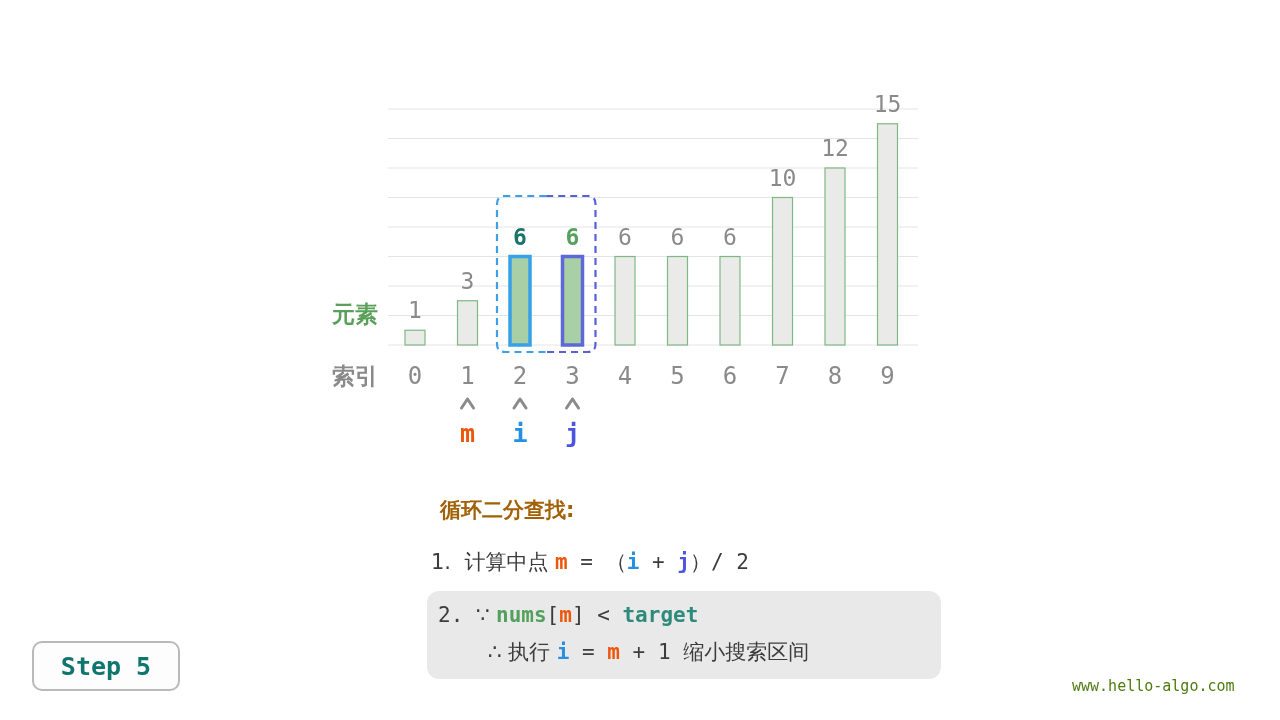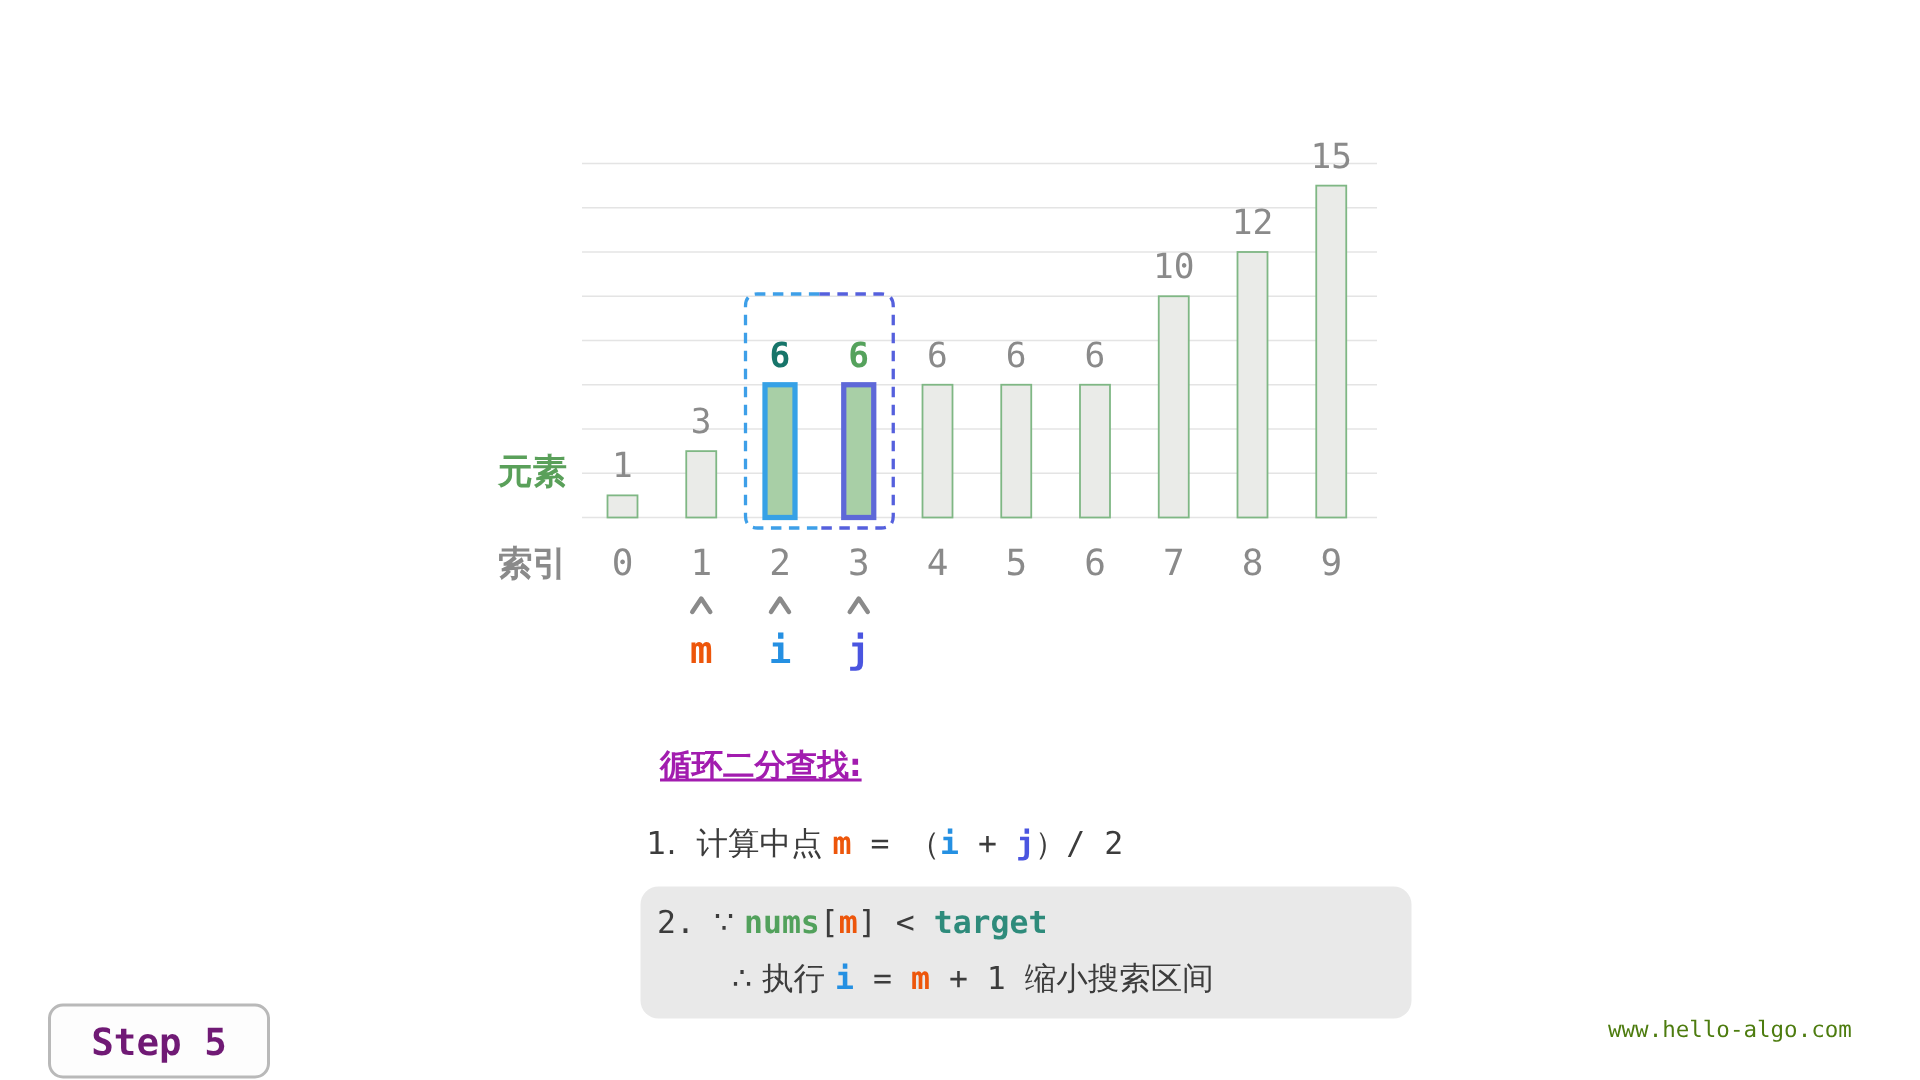--- a/index.html
+++ b/index.html
@@ -72,24 +72,24 @@
       <text x="58" y="252" fill="#5aa05a" font-size="23" text-anchor="end" font-family="&quot;DejaVu Sans&quot;, sans-serif" font-weight="bold">元素</text>
       <text x="58" y="313.5" fill="#8a8a8a" font-size="23" text-anchor="end" font-family="&quot;DejaVu Sans&quot;, sans-serif" font-weight="bold">索引</text>
       <path d="M 141.5 338 L 147.5 329 L 153.5 338" fill="none" stroke="#8a8a8a" stroke-width="3" stroke-linecap="round" stroke-linejoin="round"></path>
       <text x="147.5" y="372" fill="#ed560b" font-size="25" text-anchor="middle" font-family="&quot;DejaVu Sans Mono&quot;, monospace" font-weight="bold">m</text>
       <path d="M 194 338 L 200 329 L 206 338" fill="none" stroke="#8a8a8a" stroke-width="3" stroke-linecap="round" stroke-linejoin="round"></path>
       <text x="200" y="372" fill="#2590e2" font-size="25" text-anchor="middle" font-family="&quot;DejaVu Sans Mono&quot;, monospace" font-weight="bold">i</text>
       <path d="M 246.5 338 L 252.5 329 L 258.5 338" fill="none" stroke="#8a8a8a" stroke-width="3" stroke-linecap="round" stroke-linejoin="round"></path>
       <text x="252.5" y="372" fill="#4a55e0" font-size="25" text-anchor="middle" font-family="&quot;DejaVu Sans Mono&quot;, monospace" font-weight="bold">j</text>
     </svg></div>
 
-<div id="heading" class="abs" style="color: #a21caf; text-decoration: underline;">循环二分查找:</div>
+<div id="heading" class="abs" style="color: #a16207;">循环二分查找:</div>
 
 <div id="step1-line" class="abs"><span class="tk" style="color: rgb(60, 60, 60);">1.  计算中点 </span><span class="tk mono" style="color: rgb(237, 86, 11); font-weight: bold;">m</span><span class="tk mono" style="color: rgb(60, 60, 60);"> = </span><span class="tk" style="color: rgb(60, 60, 60);">（</span><span class="tk mono" style="color: rgb(37, 144, 226); font-weight: bold;">i</span><span class="tk mono" style="color: rgb(60, 60, 60);"> + </span><span class="tk mono" style="color: rgb(74, 85, 224); font-weight: bold;">j</span><span class="tk" style="color: rgb(60, 60, 60);">）</span><span class="tk mono" style="color: rgb(60, 60, 60);">/ 2</span></div>
 
 <div id="step2-box" class="abs" style="background: rgb(233, 233, 233);">
   <div id="step2-line1"><span class="tk mono" style="color: rgb(60, 60, 60);">2. </span><span class="tk" style="color: rgb(60, 60, 60);">∵ </span><span class="tk mono" style="color: rgb(82, 161, 92); font-weight: bold;">nums</span><span class="tk mono" style="color: rgb(60, 60, 60);">[</span><span class="tk mono" style="color: rgb(237, 86, 11); font-weight: bold;">m</span><span class="tk mono" style="color: rgb(60, 60, 60);">] &lt; </span><span class="tk mono" style="color: rgb(46, 139, 123); font-weight: bold;">target</span></div>
   <div id="step2-line2"><span class="tk" style="color: rgb(60, 60, 60);">∴ 执行 </span><span class="tk mono" style="color: rgb(37, 144, 226); font-weight: bold;">i</span><span class="tk mono" style="color: rgb(60, 60, 60);"> = </span><span class="tk mono" style="color: rgb(237, 86, 11); font-weight: bold;">m</span><span class="tk mono" style="color: rgb(60, 60, 60);"> + 1 </span><span class="tk" style="color: rgb(60, 60, 60);">缩小搜索区间</span></div>
 </div>
 
-<div id="step-badge" class="abs" style="border-color: rgb(185, 185, 185); color: #701a75; margin-top: 28px;">Step 5</div>
+<div id="step-badge" class="abs" style="border-color: rgb(185, 185, 185); color: #0f766e;">Step 5</div>
 
 <div id="watermark" class="abs" style="color: #4d7c0f; text-align: center;">www.hello-algo.com</div>
 
 </body></html>

